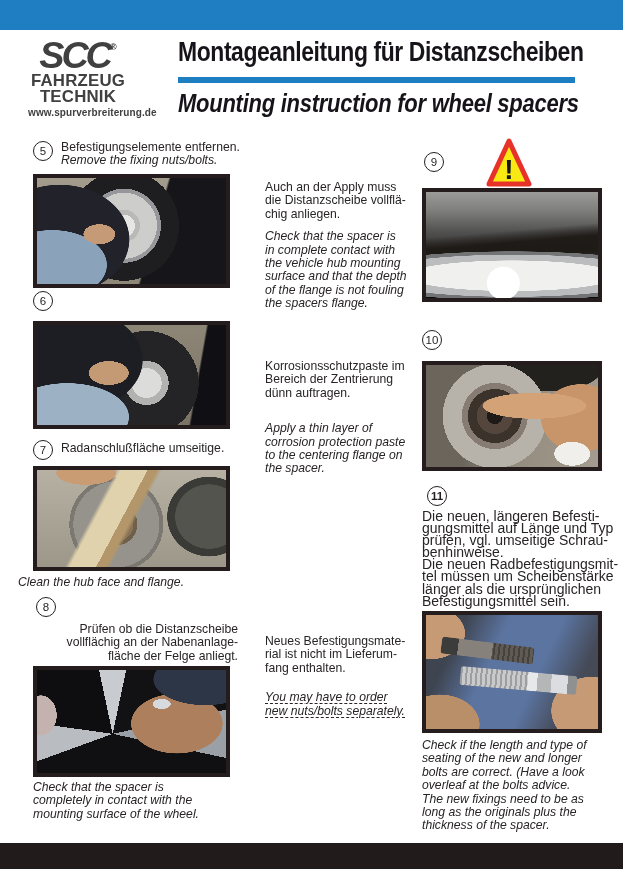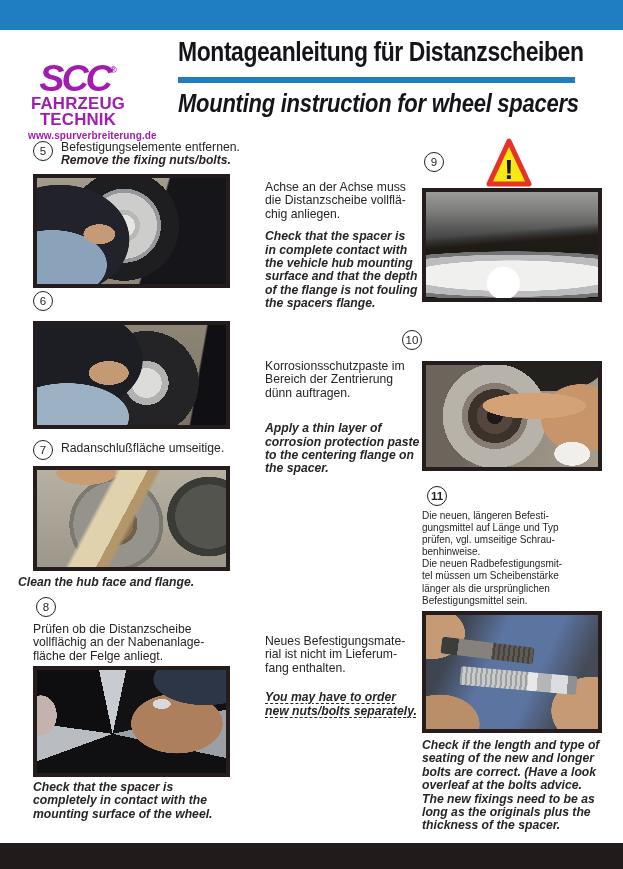--- a/index.html
+++ b/index.html
@@ -5,37 +5,37 @@
   html,body { margin:0; padding:0; background:#e8e8e8; }
   .page {
     position:relative; width:623px; height:869px; background:#ffffff;
     font-family:"Liberation Sans", sans-serif; color:#282425; overflow:hidden;
     margin:0 auto;
   }
   .topbar { position:absolute; left:0; top:0; width:623px; height:30px; background:var(--accent_blue,#1e7ec1); }
   .footerbar { position:absolute; left:0; top:843px; width:623px; height:26px; background:var(--footer_black,#211b1c); }
 
   
-  .logo { position:absolute; left:28px; top:53px; width:100px; text-align:center; color:#a21caf; }
+  .logo { position:absolute; left:28px; top:30px; width:100px; text-align:center; color:#404040; }
   .logo-scc { font-weight:bold; font-style:italic; font-size:36px; line-height:34px; letter-spacing:-3px; transform:scaleX(1.05); }
   .logo-scc sup { font-size:9px; font-style:normal; letter-spacing:0; vertical-align:18px; }
   .logo-sub { font-weight:bold; font-size:16.5px; line-height:15.5px; letter-spacing:0.2px; transform:scaleX(1.02); }
   .logo-url { font-weight:bold; font-size:10px; margin-top:3px; letter-spacing:0.1px; }
 
   .title-de { position:absolute; left:178px; top:37px; font-size:27px; font-weight:bold; white-space:nowrap;
               letter-spacing:-0.5px; transform:scaleX(0.85); transform-origin:left top; color:#16141a; }
   .rule    { position:absolute; left:178px; top:77px; width:397px; height:6px; background:var(--accent_blue,#1e7ec1); }
   .title-en { position:absolute; left:178px; top:89px; font-size:25px; font-weight:bold; font-style:italic; white-space:nowrap;
               letter-spacing:-0.3px; transform:scaleX(0.88); transform-origin:left top; color:#16141a; }
 
   
   .abs { position:absolute; }
   .txt { font-size:12.2px; line-height:13.4px; white-space:pre-line; }
-  .small { font-size:10px; line-height:12.1px; }
-  .it  { font-style:italic;font-weight:bold; }
+  .small { font-size:14px; line-height:12.1px; }
+  .it  { font-style:italic; }
   .dash-u { text-decoration:underline; text-decoration-style:dashed; text-decoration-thickness:1px; text-underline-offset:2px; }
 
   .step-head { display:flex; gap:8px; align-items:flex-start; }
   .circle {
     flex:0 0 auto; width:18px; height:18px; border:1.7px solid #231f20; border-radius:50%;
     display:flex; align-items:center; justify-content:center;
     font-size:11.5px; background:#fff; color:#231f20;
   }
 
   
@@ -141,30 +141,30 @@
   <div class="photo photo6" style="left:33px; top:321px; width:197px; height:108px;"></div>
 
   <div class="abs step-head" style="left:33px; top:440px; width:215px;">
     <div class="circle">7</div>
     <div class="txt" style="padding-top:2px;">Radanschlußfläche umseitige.</div>
   </div>
   <div class="photo photo7" style="left:33px; top:466px; width:197px; height:105px;"></div>
   <div class="abs txt it" style="left:18px; top:576px; width:200px;">Clean the hub face and flange.</div>
 
   <div class="abs circle" style="left:36px; top:597px;">8</div>
-  <div class="abs txt" style="left:33px; top:623px; width:205px;">Prüfen ob die Distanzscheibe
+  <div class="abs txt" style="left:33px; top:623px; width:205px;text-align:right;">Prüfen ob die Distanzscheibe
 vollflächig an der Nabenanlage-
 fläche der Felge anliegt.</div>
   <div class="photo photo8" style="left:33px; top:666px; width:197px; height:111px;"></div>
   <div class="abs txt it" style="left:33px; top:781px; width:205px;">Check that the spacer is
 completely in contact with the
 mounting surface of the wheel.</div>
 
   <div class="abs" style="left:265px; top:181px; width:160px;">
-    <div class="txt">Achse an der Achse muss
+    <div class="txt">Auch an der Apply muss
 die Distanzscheibe vollflä-
 chig anliegen.</div>
     <div class="txt it" style="margin-top:9px;">Check that the spacer is
 in complete contact with
 the vehicle hub mounting
 surface and that the depth
 of the flange is not fouling
 the spacers flange.</div>
   </div>
 
@@ -186,21 +186,21 @@
 new nuts/bolts separately.</div>
   </div>
 
   <div class="abs circle" style="left:424px; top:152px;">9</div>
   <svg class="warn-svg" viewBox="0 0 46 50">
     <polygon points="23,3 43,46 3,46" style="fill:var(--warning_yellow,#f9e913); stroke:var(--warning_red,#e63229);" stroke-width="5" stroke-linejoin="round"></polygon>
     <text x="23" y="41" text-anchor="middle" fill="#141414">!</text>
   </svg>
   <div class="photo photo9" style="left:422px; top:188px; width:180px; height:114px;"></div>
 
-  <div class="abs circle" style="left:402px; top:330px;">10</div>
+  <div class="abs circle" style="left:422px; top:330px;">10</div>
   <div class="photo photo10" style="left:422px; top:361px; width:180px; height:110px;"></div>
 
   <div class="abs circle" style="left:427px; top:486px;font-weight:bold;">11</div>
   <div class="abs txt small" style="left:422px; top:510px; width:200px;">Die neuen, längeren Befesti-
 gungsmittel auf Länge und Typ
 prüfen, vgl. umseitige Schrau-
 benhinweise.
 Die neuen Radbefestigungsmit-
 tel müssen um Scheibenstärke
 länger als die ursprünglichen

